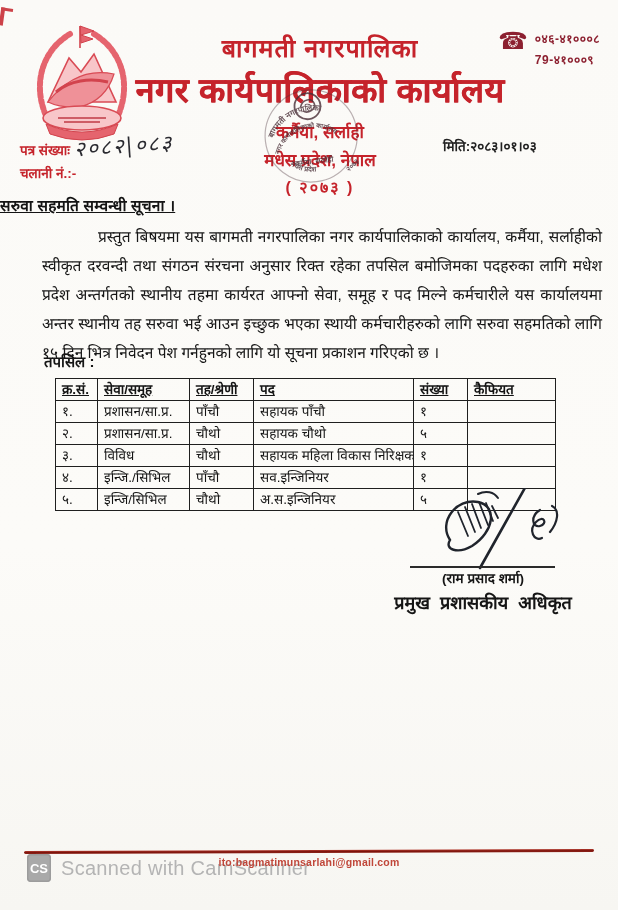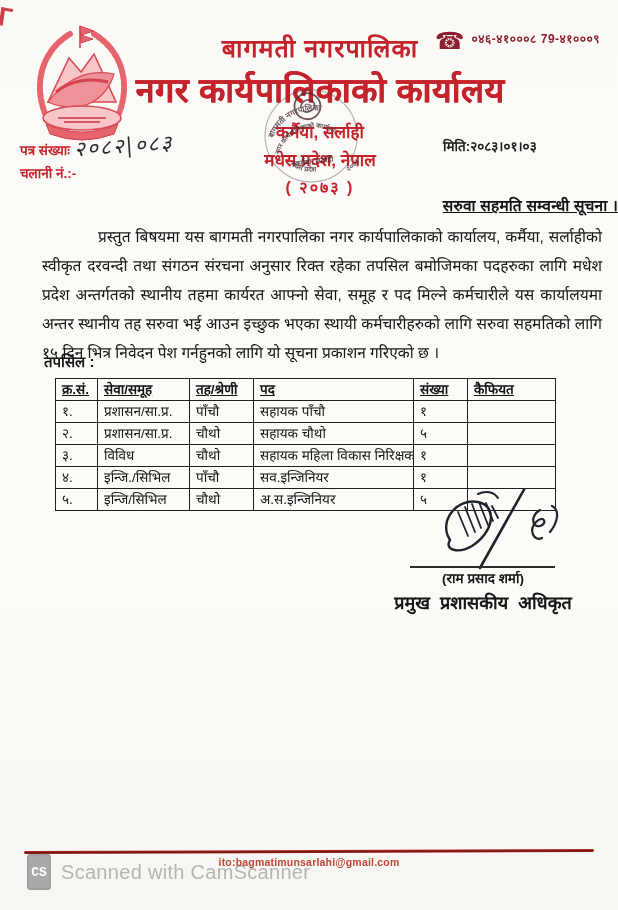--- a/index.html
+++ b/index.html
@@ -15,32 +15,32 @@
   .emblem { position:absolute; left:24px; top:22px; width:116px; height:122px; }
   .title-block { position:absolute; left:120px; top:30px; width:400px; text-align:center; }
   .title-1 { font-size:25px; font-weight:700; color:#c5232b; letter-spacing:1px; }
   .title-2 { font-size:34px; font-weight:700; color:#c5232b; margin-top:2px; letter-spacing:.5px;
              text-shadow:.6px 0 #c5232b; }
   .addr-1 { font-size:17px; font-weight:700; color:#c5232b; margin-top:8px; }
   .addr-2 { font-size:17px; font-weight:700; color:#c5232b; margin-top:5px; }
   .estd   { font-size:16px; font-weight:700; color:#c5232b; margin-top:5px; letter-spacing:2px; }
   .phone-block { position:absolute; right:18px; top:30px; display:flex; align-items:flex-start; gap:7px; }
   .phone-icon { font-size:24px; color:#8c2030; line-height:22px; }
-  .phone-nums { display:flex; flex-direction:row; gap:4px; }
+  .phone-nums { display:flex; flex-direction:column; gap:4px; }
   .phone-num { font-size:12px; font-weight:700; color:#8c2030; letter-spacing:.5px; }
   .ref-row { position:absolute; left:20px; top:133px; font-size:13.5px; font-weight:700; color:#c5232b; }
   .ref-value { display:inline-block; font-size:21px; font-weight:400; color:#2a2a30;
     transform:rotate(-4deg) translateY(-2px); letter-spacing:2px;
     font-family:"DejaVu Serif","Liberation Serif",serif; font-style:italic; }
   .chalani-row { position:absolute; left:20px; top:164px; font-size:13.5px; font-weight:700; color:#c5232b; }
   .date-row { position:absolute; left:443px; top:137px; font-size:13.5px; font-weight:600; color:#222; }
   .stamp { position:absolute; left:252px; top:84px; width:118px; height:102px;
     transform:rotate(-7deg); opacity:.88; }
   
-  .subject-row { position:absolute; left:0; top:194px; width:100%; text-align:right; }
+  .subject-row { position:absolute; left:0; top:194px; width:100%; text-align:left; }
   .subject { font-size:15.5px; font-weight:700; text-decoration:underline; color:#141414; letter-spacing:.2px; }
   .body-para { position:absolute; left:42px; top:222px; width:560px;
     font-size:15.5px; line-height:29px; text-align:justify; text-indent:56px; color:#161616; font-weight:500; }
   .tapasil { position:absolute; left:44px; top:351px; font-size:15px; font-weight:600; color:#161616; }
   
   table.tapasil-table { position:absolute; left:55px; top:378px; width:500px;
     border-collapse:collapse; table-layout:fixed; }
   .tapasil-table th, .tapasil-table td {
     border:1.6px solid #1f1f1f; font-size:13.5px; padding:1px 6px 2px 6px;
     text-align:left; height:19px; color:#141414; overflow:hidden; white-space:nowrap; }
@@ -52,23 +52,23 @@
     font-size:13.5px; font-weight:600; color:#151515; }
   .sign-role { position:absolute; left:388px; top:590px; width:190px; text-align:center;
     font-size:18px; font-weight:600; color:#151515; word-spacing:5px; }
   
   .footer-rule { position:absolute; left:24px; top:850px; width:570px; height:3px;
     background:linear-gradient(180deg,#b23a2e 0%, #7c130c 55%, #8e241a 100%);
     transform:rotate(-0.2deg); border-radius:2px; }
   .footer-contact { position:absolute; left:0; top:856px; width:100%; text-align:center; z-index:3; }
   .footer-contact .fline { font-size:10.5px; color:#c0473a; font-weight:600; letter-spacing:.2px; line-height:13px; }
   .watermark { position:absolute; left:27px; top:854px; display:flex; align-items:center; gap:10px; z-index:2; }
-  .cs-badge { width:24px; height:36px; background:#a9a9a9; border-radius:4px; color:#fff;
+  .cs-badge { width:24px; height:28px; background:#a9a9a9; border-radius:4px; color:#fff;
     font-weight:700; font-size:13px; display:flex; align-items:center; justify-content:center;
-    box-shadow:0 0 0 1.5px #9c9c9c inset;font-family:Liberation Mono, monospace; }
+    box-shadow:0 0 0 1.5px #9c9c9c inset; }
   .cs-text { font-size:20px; color:#b4b4b4; letter-spacing:.3px; }
 </style>
 </head>
 <body>
 
 <div class="page">
 
   <div class="corner-mark"></div>
 
   <svg class="emblem" viewBox="0 0 116 122" aria-hidden="true">

